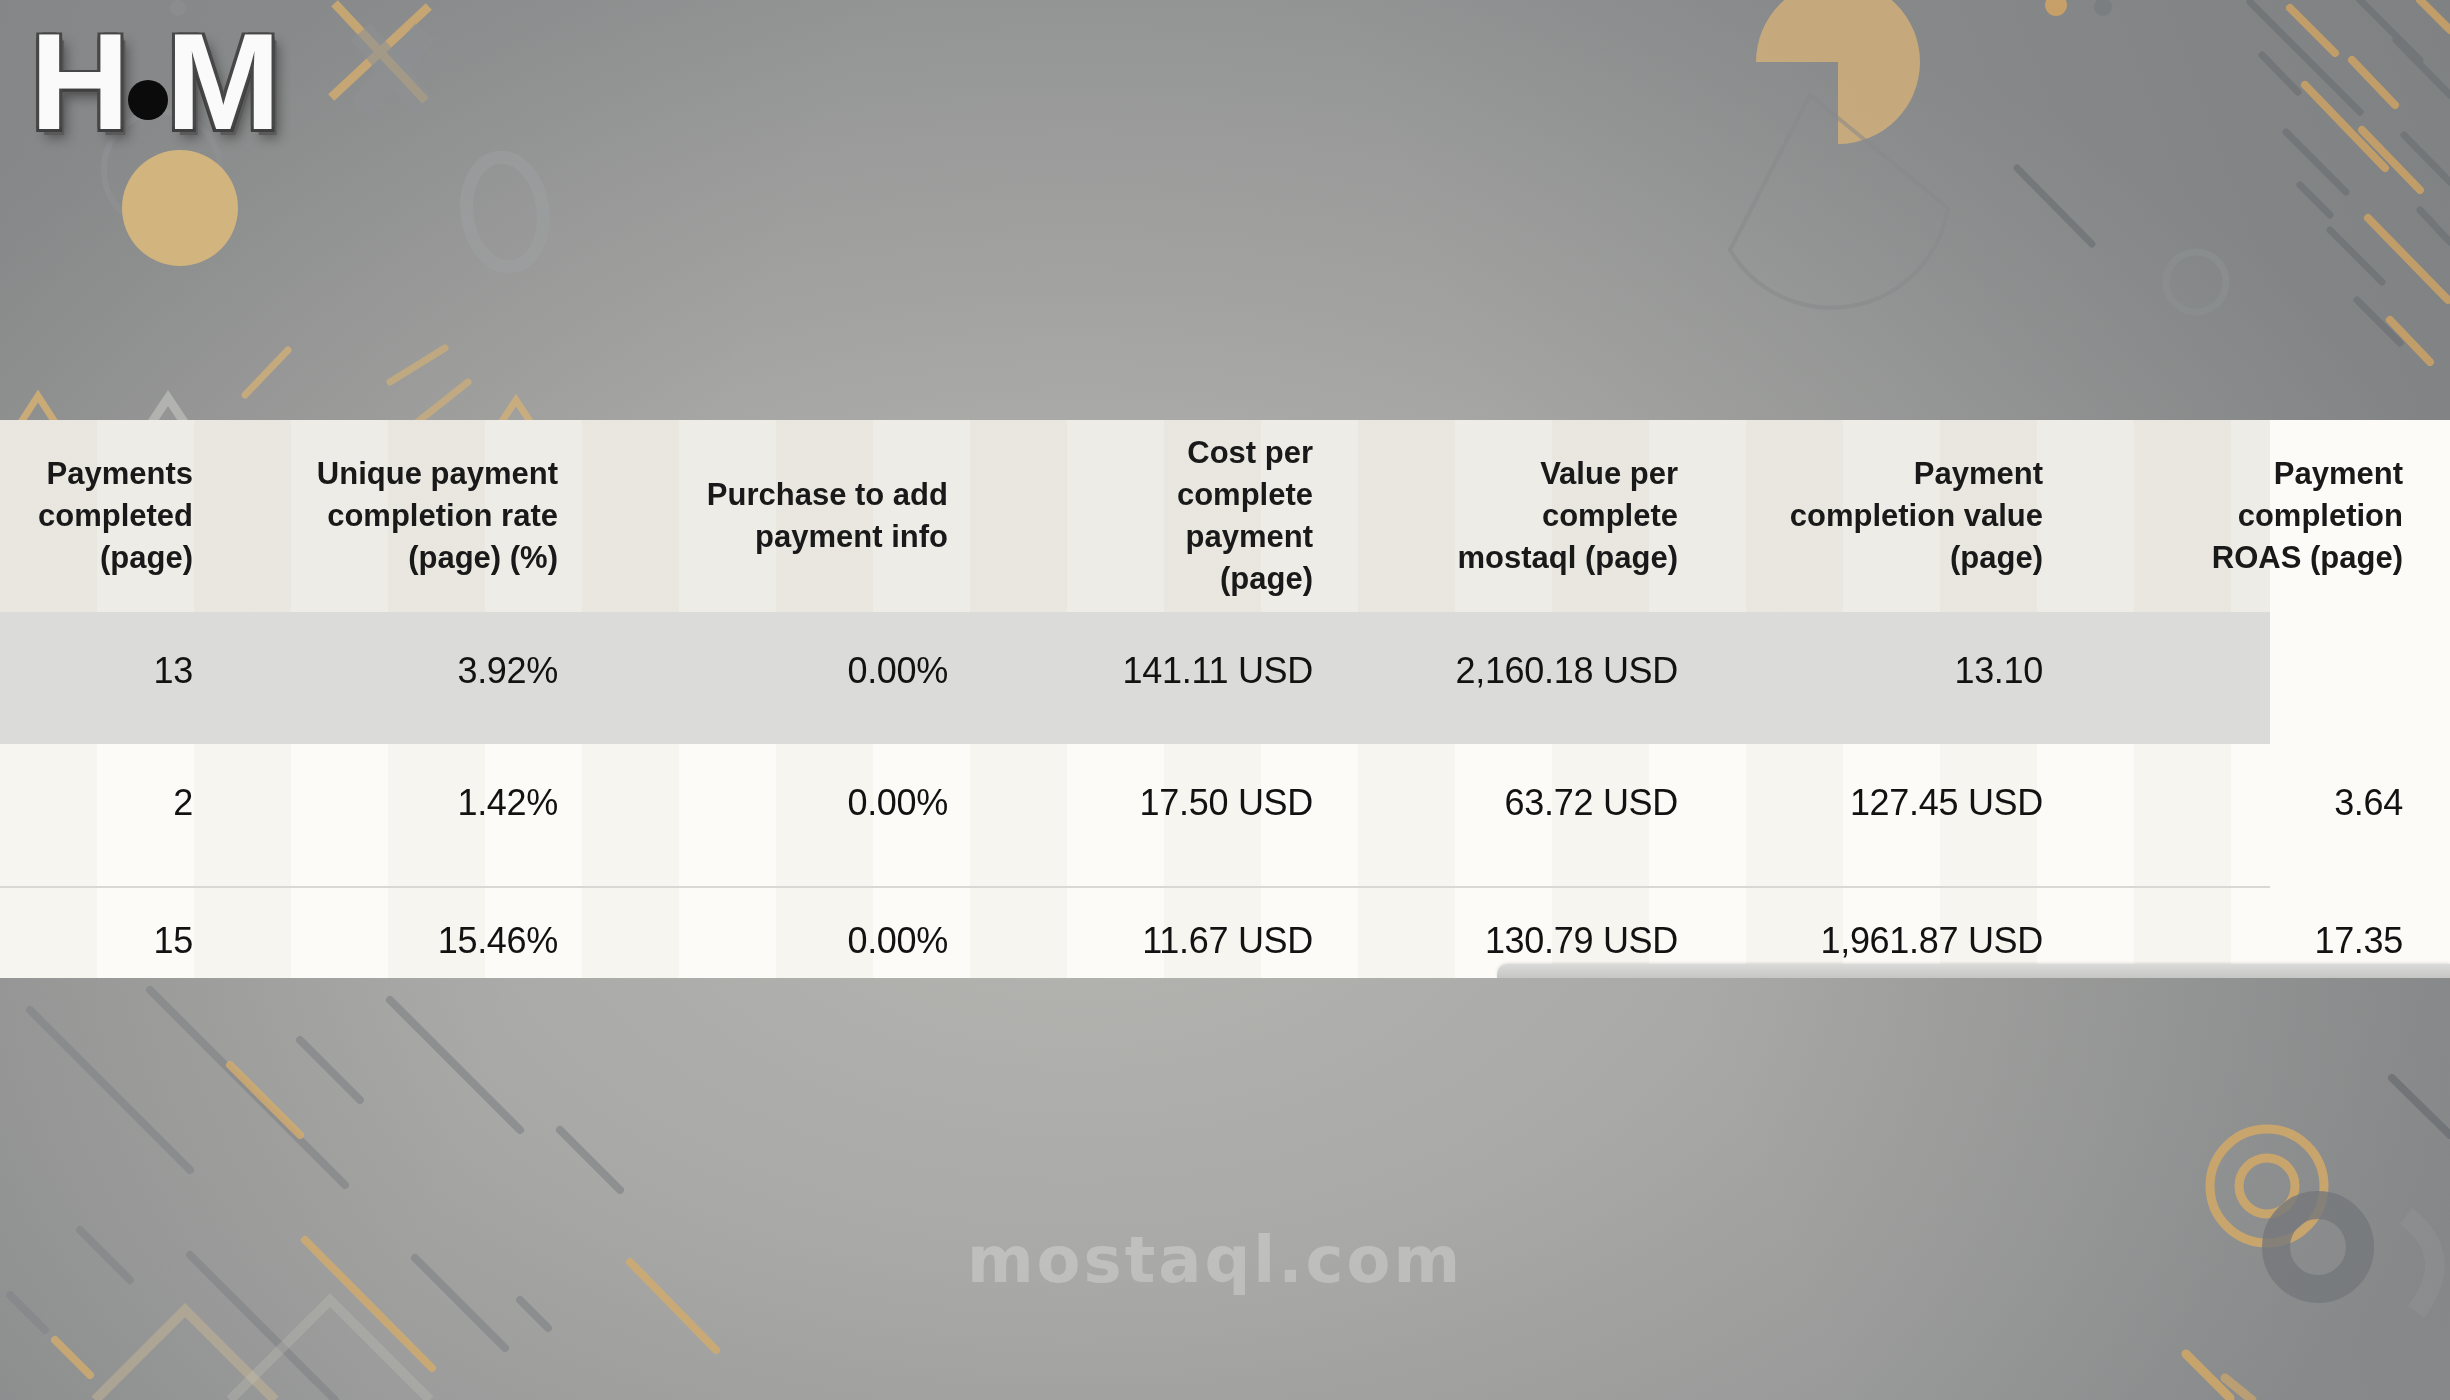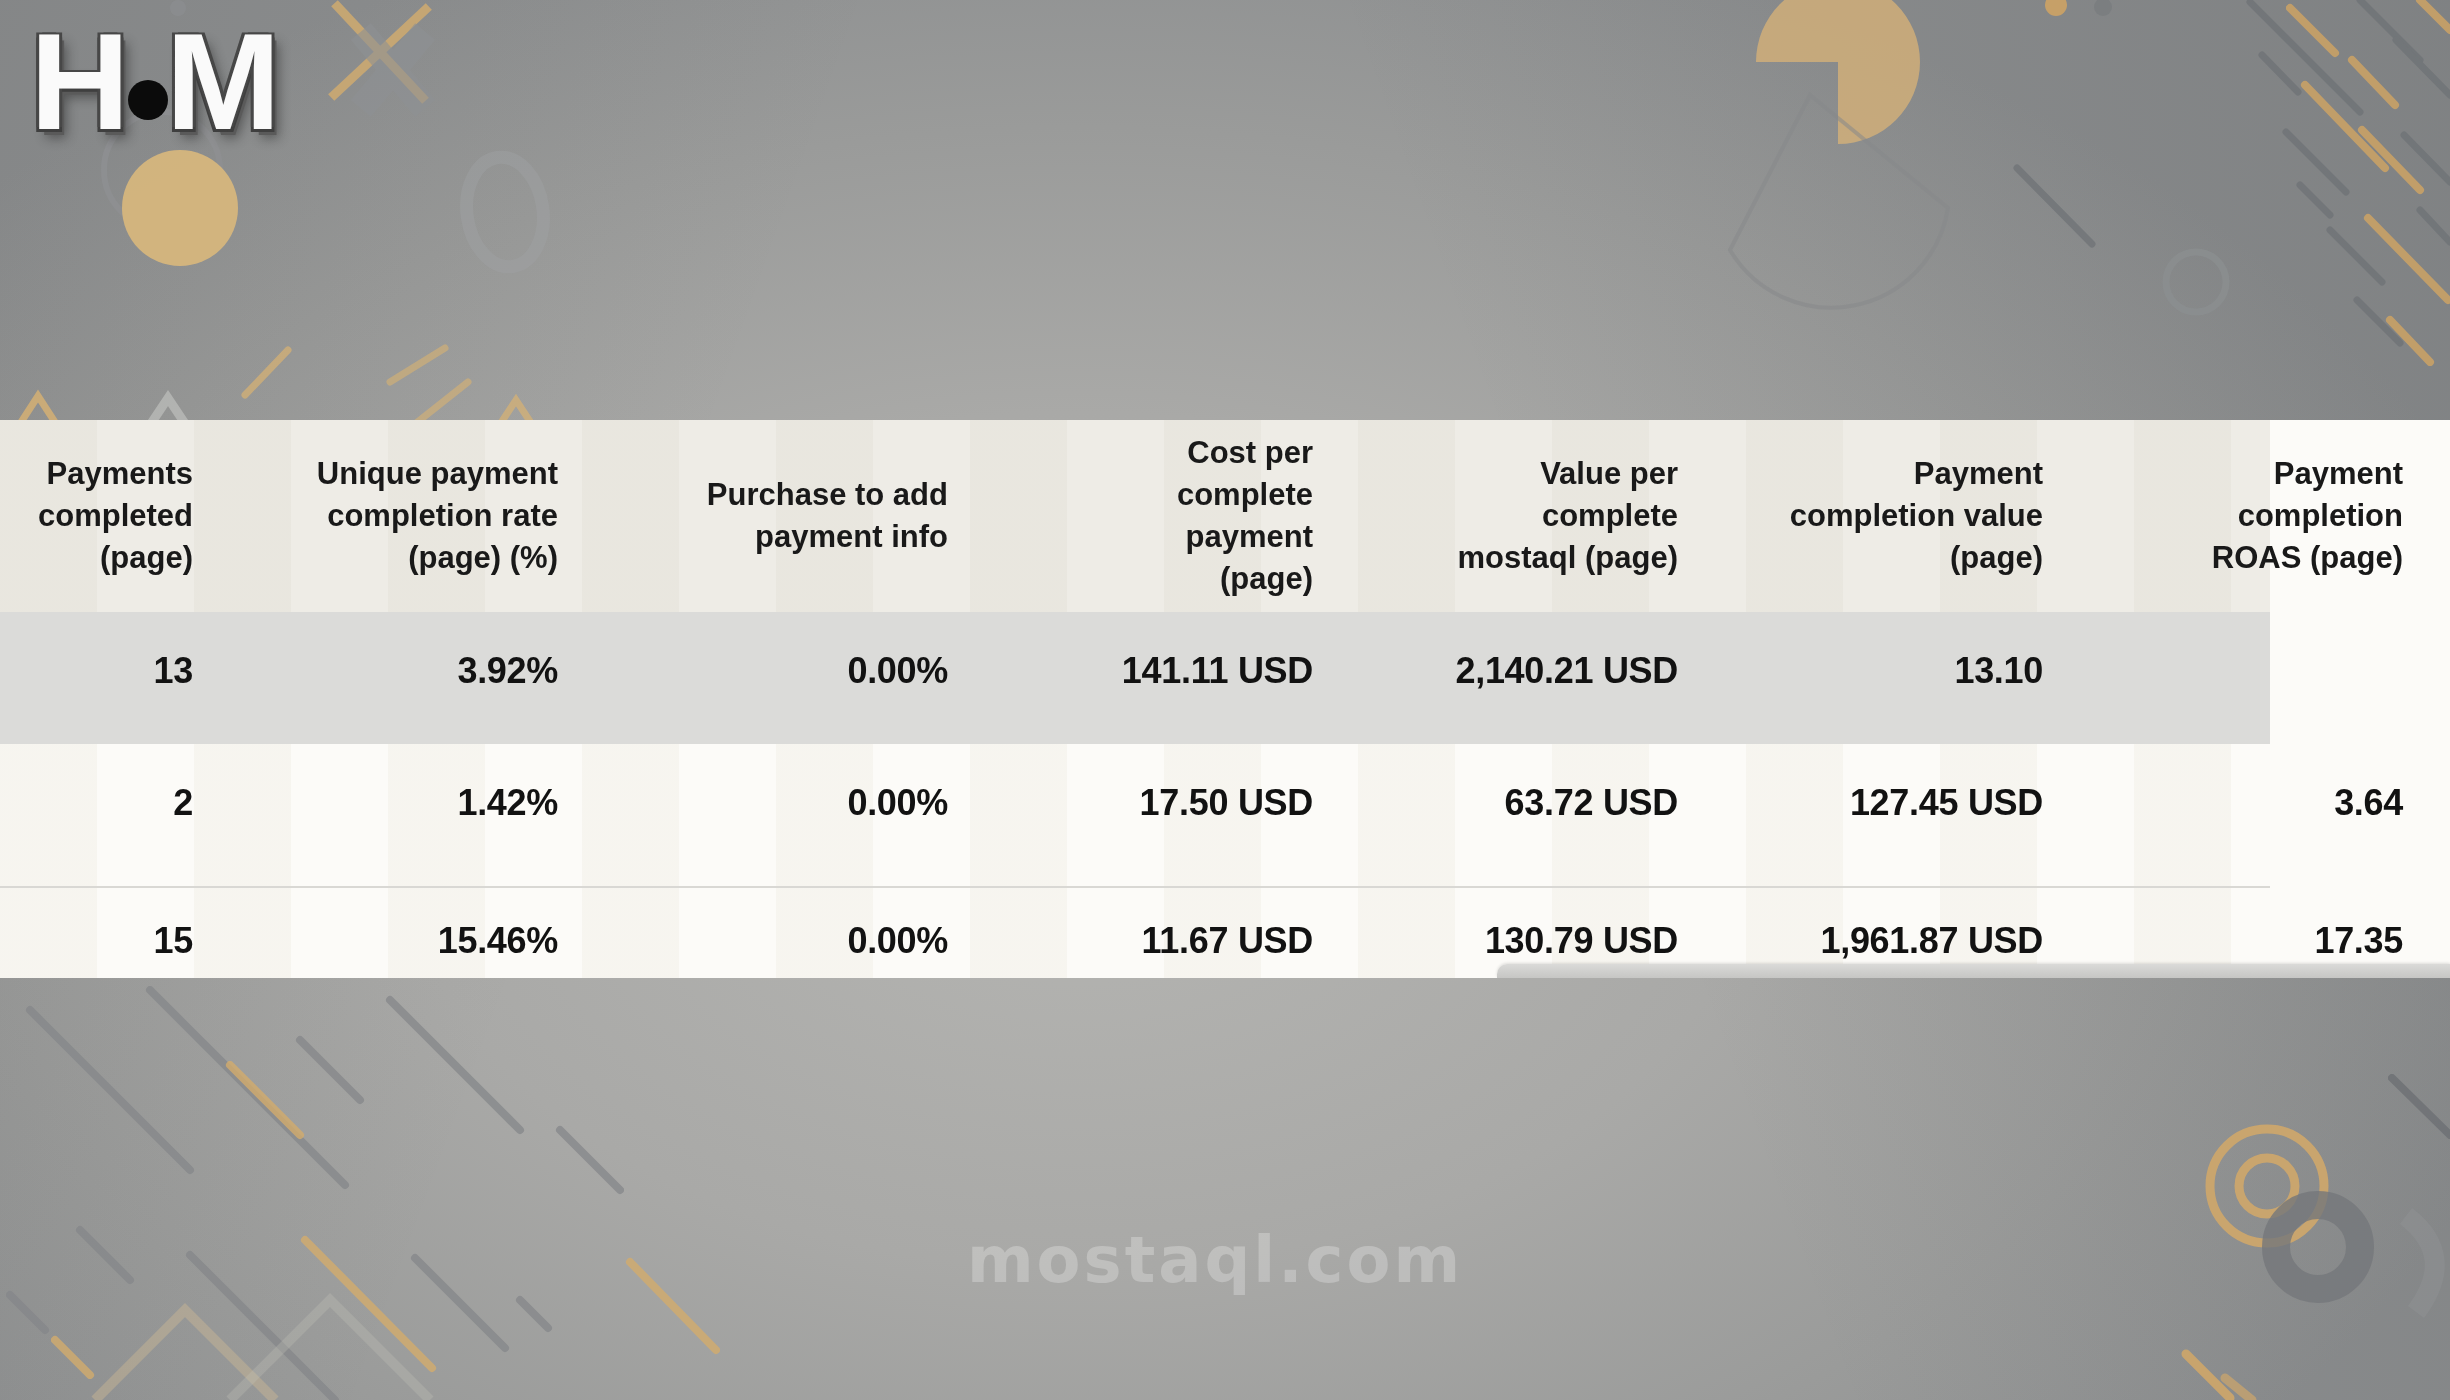--- a/index.html
+++ b/index.html
@@ -42,21 +42,21 @@
   .th:nth-child(4) span{max-width:225px;}
   .th:nth-child(5) span{max-width:225px;}
   .th:nth-child(6) span{max-width:262px;}
   .th:nth-child(7) span{max-width:230px;}
   .trow{background:#fcfbf8;
     background-image:repeating-linear-gradient(90deg, rgba(150,135,80,0.05) 0 97px, rgba(255,255,255,0) 97px 194px);}
   .trow.selected{background:#dbdbd9;background-image:none;}
   .trow.r1{height:132px;}
   .trow.r2{height:142px;}
   .trow.r3{height:146px;border-top:2px solid #d9d8d4;}
-  .td{text-align:right;padding:38px 47px 0 8px;font-size:36px;font-weight:700;color:#121212;letter-spacing:-0.3px;}
+  .td{text-align:right;padding:38px 47px 0 8px;font-size:36px;font-weight:400;color:#121212;letter-spacing:-0.3px;}
   .trow.r3 .td{padding-top:32px;}
   .hscroll{position:absolute;left:1497px;top:544px;width:953px;height:14px;z-index:12;
     background:linear-gradient(180deg,#dadad8,#c6c6c4);border-radius:10px 0 0 0;
     box-shadow:0 -1px 3px rgba(0,0,0,0.12);}
 </style>
 </head>
 <body>
 
 <div class="bg-shade"></div>
 
@@ -179,21 +179,21 @@
     <div class="th">
         <span>Payment completion ROAS (page)</span>
       </div>
   </div>
 
   <div class="grid-row trow selected r1">
     <div class="td">13</div>
     <div class="td">3.92%</div>
     <div class="td">0.00%</div>
     <div class="td">141.11 USD</div>
-    <div class="td">2,140.21 USD</div>
+    <div class="td">2,160.18 USD</div>
     <div class="td">13.10</div>
   </div>
 
   <div class="grid-row trow r2">
     <div class="td">2</div>
     <div class="td">1.42%</div>
     <div class="td">0.00%</div>
     <div class="td">17.50 USD</div>
     <div class="td">63.72 USD</div>
     <div class="td">127.45 USD</div>

